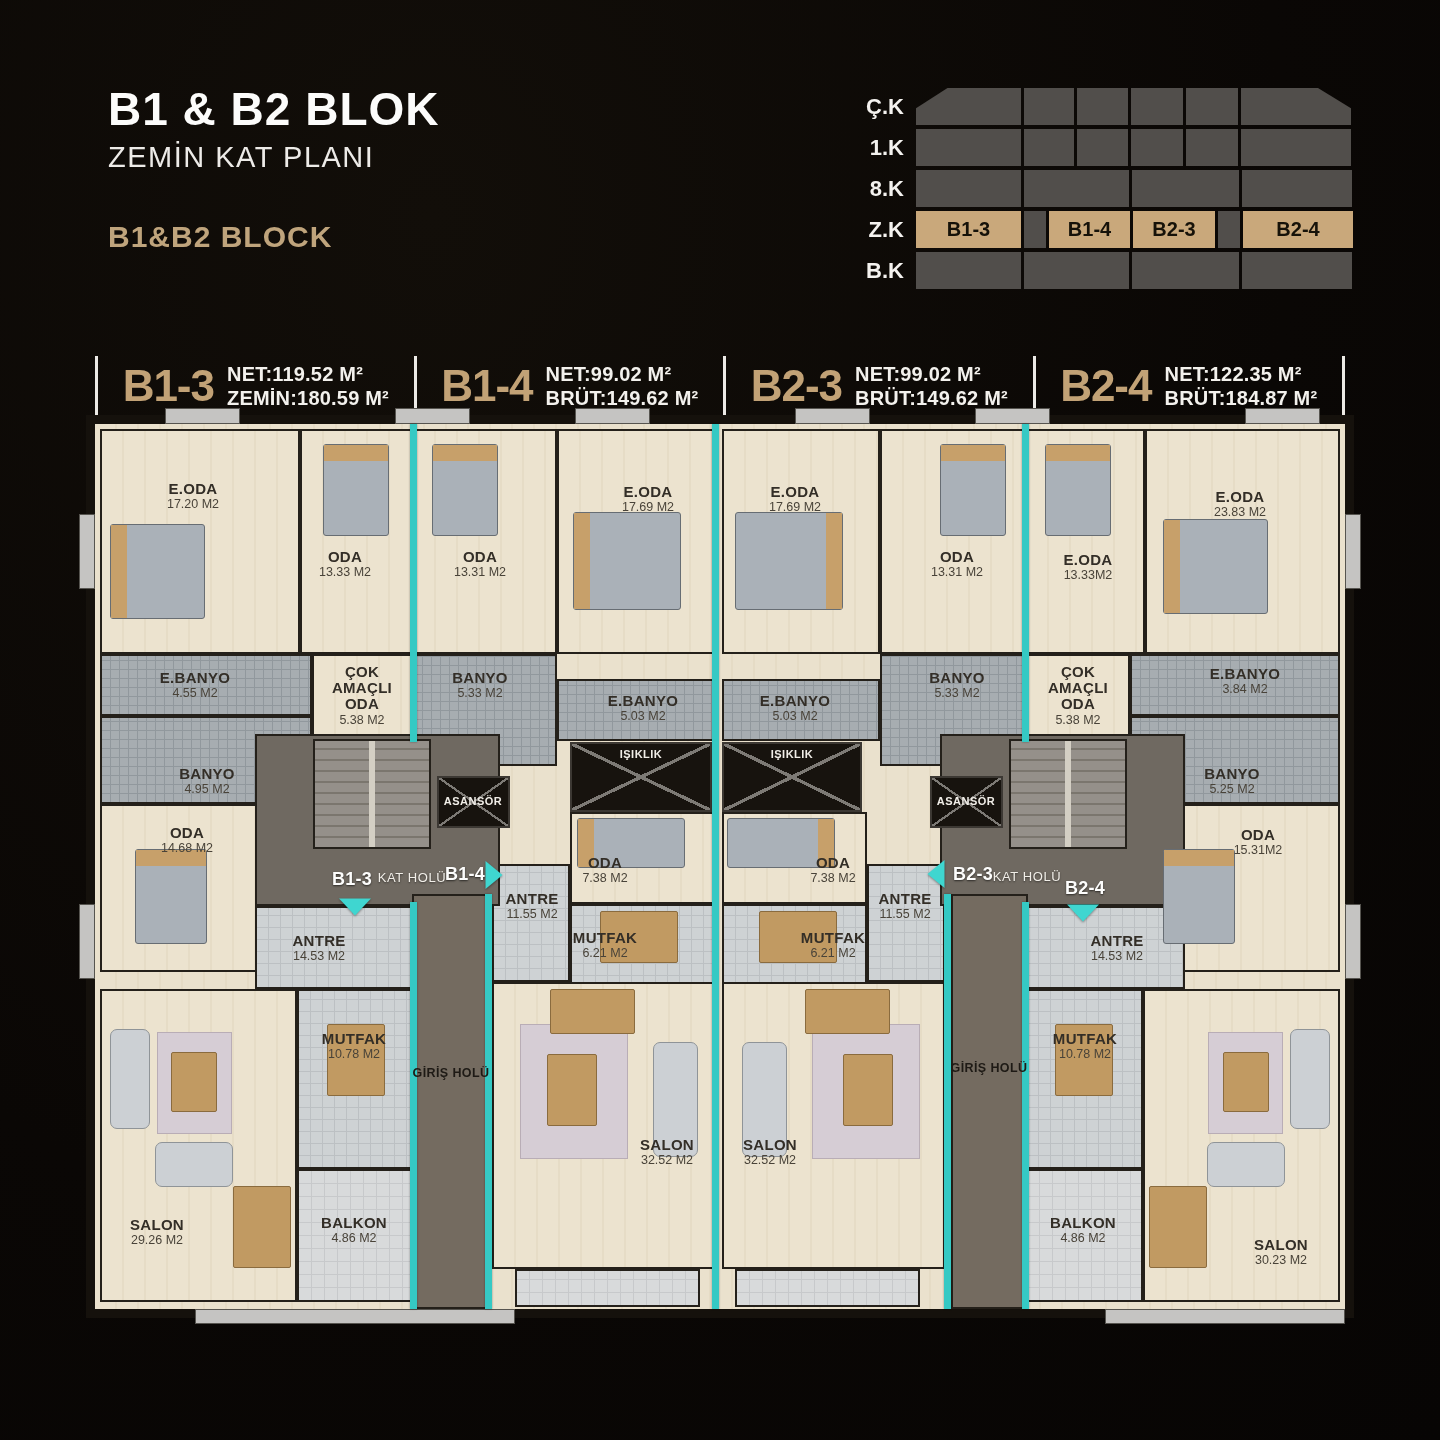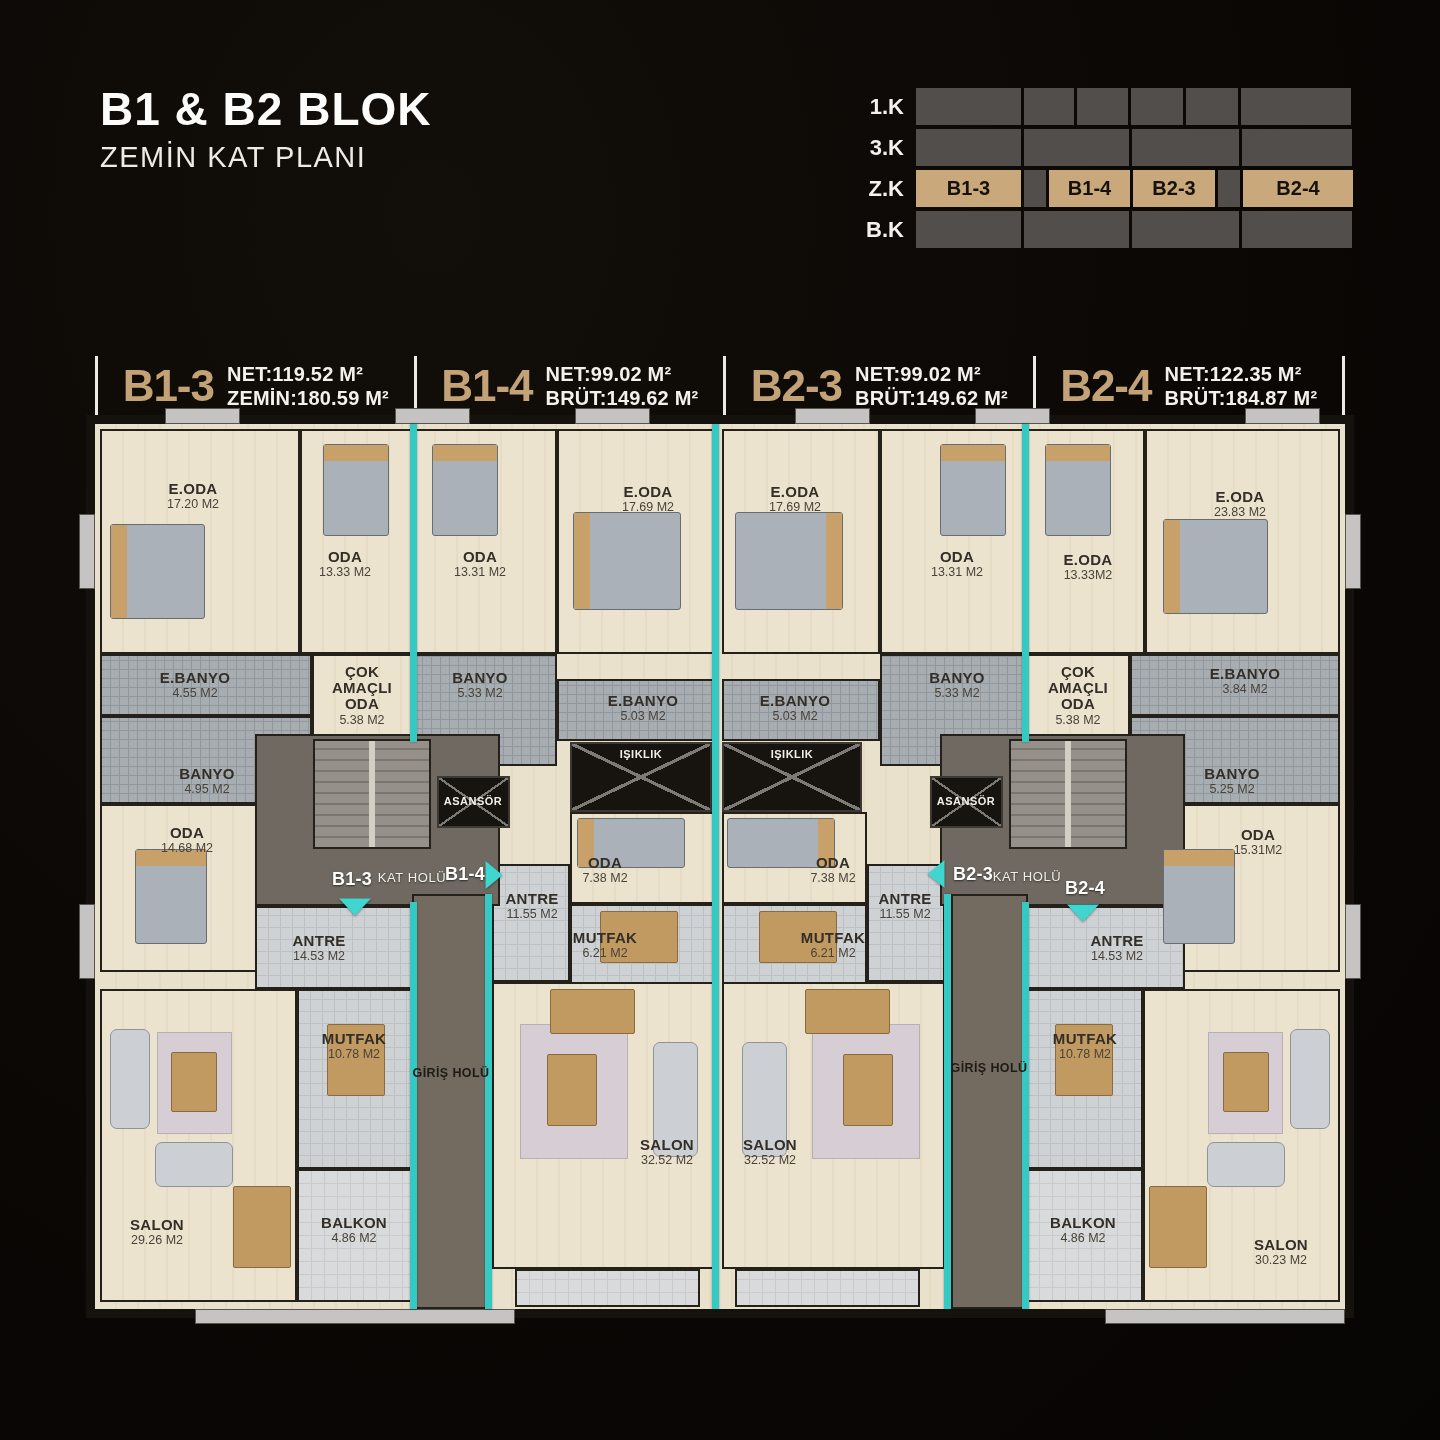--- a/index.html
+++ b/index.html
@@ -1,19 +1,19 @@
 <!DOCTYPE html>
 <html><head>
 <meta charset="utf-8">
 <style>
   html,body{margin:0;padding:0;background:#0b0806;}
   #canvas{position:relative;width:1440px;height:1440px;background:radial-gradient(ellipse at 30% 15%,#120e09 0%,#0a0705 60%,#070504 100%);overflow:hidden;font-family:"Liberation Sans",sans-serif;}
 
   
-  .hdr{position:absolute;left:100px;top:82px;}
+  .hdr{position:absolute;left:108px;top:82px;}
   .hdr .t1{font-size:46px;font-weight:800;color:#fcfcfb;letter-spacing:1px;}
   .hdr .t2{font-size:29px;font-weight:500;color:#edebe8;margin-top:5px;letter-spacing:1.5px;}
   .hdr .t3{font-size:30px;font-weight:700;color:#bfa47c;margin-top:46px;letter-spacing:1px;}
   .hdr .t4{font-size:24px;font-weight:400;color:#b19b79;margin-top:7px;letter-spacing:1.5px;}
 
   
   .stack{position:absolute;left:858px;top:88px;width:505px;}
   .sd-row{display:flex;align-items:stretch;height:37px;margin-bottom:4px;}
   .sd-label{width:58px;color:#f4f2ef;font-size:22px;font-weight:600;display:flex;align-items:center;justify-content:flex-end;padding-right:12px;box-sizing:border-box;}
   .sd-cells{display:flex;gap:3px;flex:1;}
@@ -68,37 +68,49 @@
   .tri-left{border-top:14px solid transparent;border-bottom:14px solid transparent;border-right:17px solid #3fd6d0;}
 </style>
 </head>
 <body>
 
 <div id="canvas">
 
   <div class="hdr">
     <div class="t1">B1 &amp; B2 BLOK</div>
     <div class="t2">ZEMİN KAT PLANI</div>
+    <div class="t3">B1&amp;B2 BLOCK</div>
   </div>
 
   <div class="stack">
     <div>
+        <div class="sd-row">
+          <div class="sd-label">Ç.K</div>
+          <div class="sd-cells">
+            <div class="sd-cell slant-l" style="width: 105px;"></div>
+            <div class="sd-cell" style="width: 50px;"></div>
+            <div class="sd-cell" style="width: 51px;"></div>
+            <div class="sd-cell" style="width: 52px;"></div>
+            <div class="sd-cell" style="width: 52px;"></div>
+            <div class="sd-cell slant-r" style="width: 110px;"></div>
+          </div>
+        </div>
         <div class="sd-row">
           <div class="sd-label">1.K</div>
           <div class="sd-cells">
             <div class="sd-cell" style="width: 105px;"></div>
             <div class="sd-cell" style="width: 50px;"></div>
             <div class="sd-cell" style="width: 51px;"></div>
             <div class="sd-cell" style="width: 52px;"></div>
             <div class="sd-cell" style="width: 52px;"></div>
             <div class="sd-cell" style="width: 110px;"></div>
           </div>
         </div>
         <div class="sd-row">
-          <div class="sd-label">3.K</div>
+          <div class="sd-label">8.K</div>
           <div class="sd-cells">
             <div class="sd-cell" style="width: 105px;"></div>
             <div class="sd-cell" style="width: 105px;"></div>
             <div class="sd-cell" style="width: 107px;"></div>
             <div class="sd-cell" style="width: 110px;"></div>
           </div>
         </div>
         <div class="sd-row">
           <div class="sd-label">Z.K</div>
           <div class="sd-cells">

